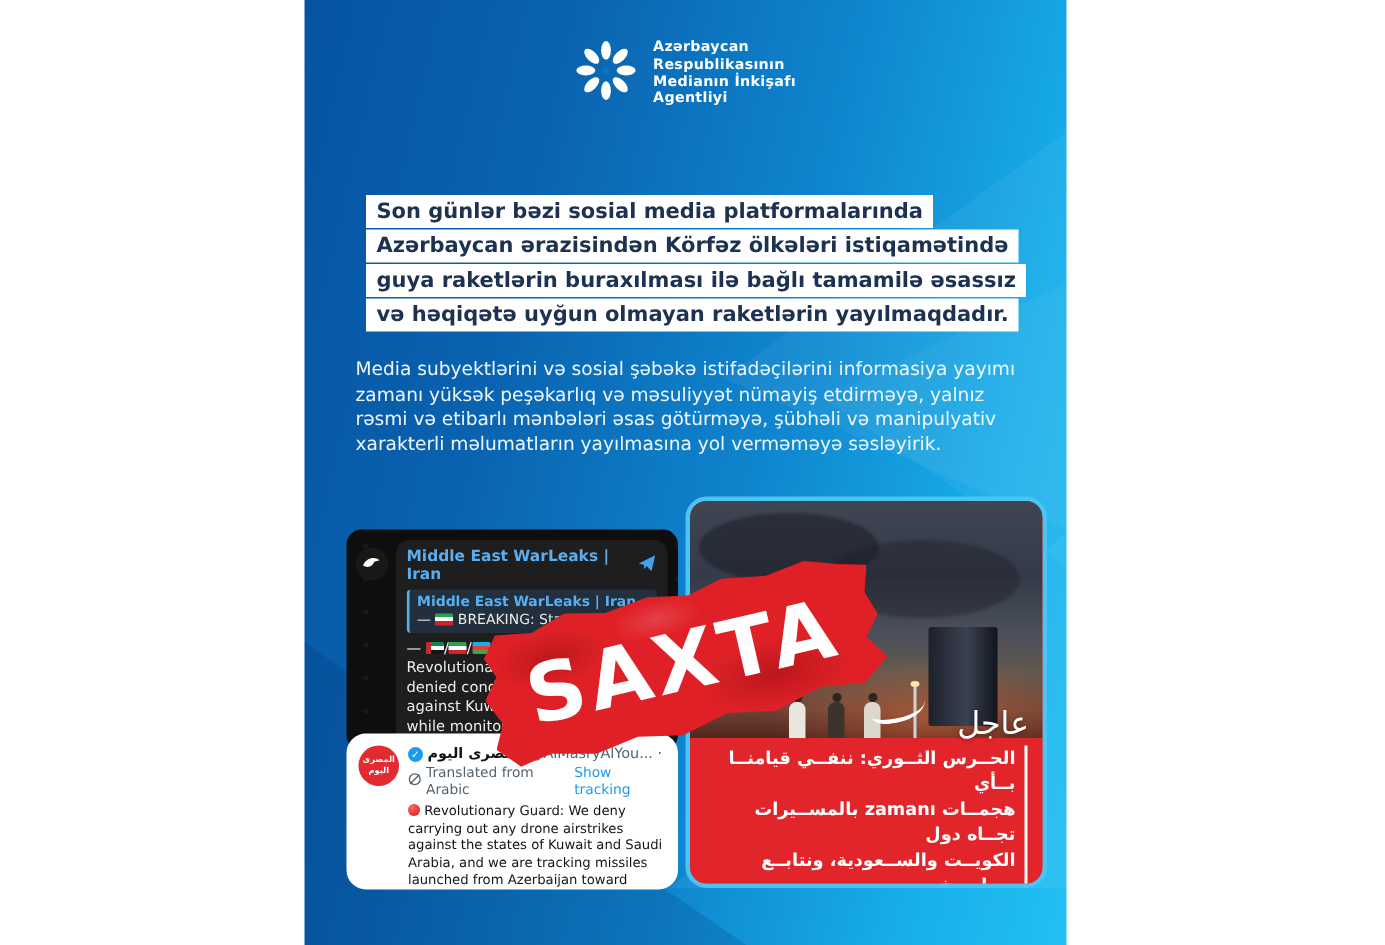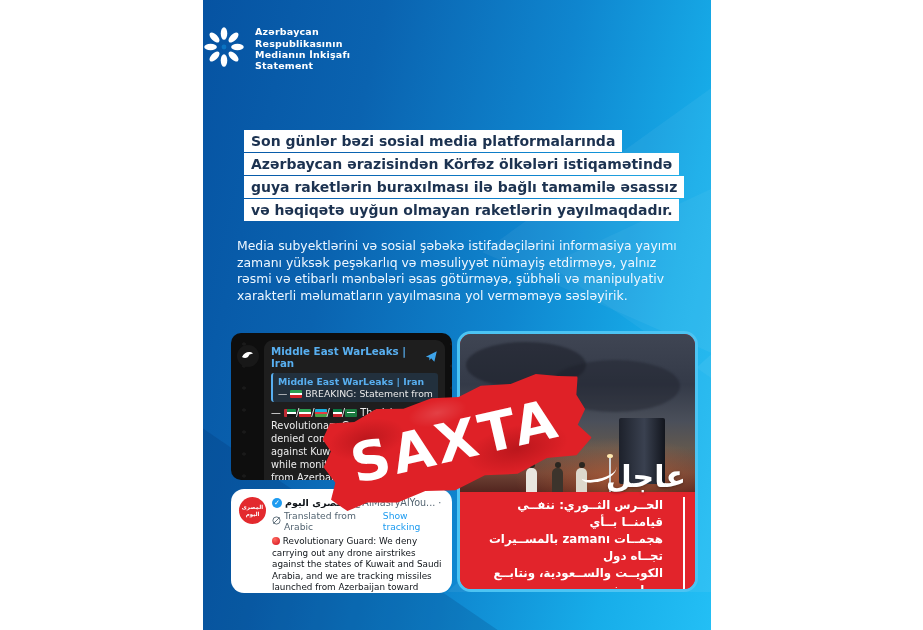--- a/index.html
+++ b/index.html
@@ -7,31 +7,31 @@
           font-family:"DejaVu Sans","Liberation Sans",sans-serif;}
   
   .panel{position:absolute;left:203px;top:0;width:508px;height:630px;overflow:hidden;
          background:linear-gradient(103deg,#0653a2 0%,#0a63b0 28%,#0f86cf 58%,#17ade9 82%,#23bff5 100%);}
   .facet{position:absolute;pointer-events:none;}
   .facet-a{left:55%;top:14%;width:45%;height:42%;clip-path:polygon(100% 0,100% 100%,0 62%);background:rgba(255,255,255,.05);}
   .facet-b{left:48%;top:48%;width:52%;height:46%;clip-path:polygon(0 100%,100% 18%,100% 100%);background:rgba(255,255,255,.06);}
   .facet-c{left:68%;top:30%;width:32%;height:30%;clip-path:polygon(0 40%,100% 0,100% 100%);background:rgba(255,255,255,.045);}
   .facet-d{left:0;bottom:0;width:58%;height:32%;clip-path:polygon(0 100%,100% 100%,0 0);background:rgba(3,34,90,.16);}
   
-  .logo-row{position:absolute;top:26px;left:0;width:100%;display:flex;align-items:center;gap:10px;}
+  .logo-row{position:absolute;top:26px;left:0;width:100%;display:flex;justify-content:center;align-items:center;gap:10px;}
   .agency-name{font-size:9.5px;line-height:1.2;color:#ffffff;font-weight:600;letter-spacing:.2px;}
   .title{position:absolute;top:80px;left:0;width:100%;text-align:center;font-size:41px;font-weight:700;
          color:#ffffff;letter-spacing:7px;}
   
   .statements{position:absolute;left:41px;top:130px;display:flex;flex-direction:column;align-items:flex-start;gap:1px;}
   .stline{background:#ffffff;color:#1c3250;font-weight:700;font-size:14px;padding:3px 7px;white-space:nowrap;}
   
   .appeal{position:absolute;left:34px;top:238px;width:452px;color:#eef7ff;font-size:12.4px;line-height:1.33;font-weight:500;}
   
-  .tg-card{position:absolute;left:28px;top:333px;width:221px;height:147px;border-radius:10px;background:#0e0e0e;overflow:hidden;z-index:2;text-decoration:underline;}
+  .tg-card{position:absolute;left:28px;top:353px;width:221px;height:147px;border-radius:10px;background:#0e0e0e;overflow:hidden;z-index:2;text-decoration:underline;}
   .tg-pattern{position:absolute;inset:0;background-image:radial-gradient(rgba(255,255,255,.05) 1.5px,transparent 2.2px);background-size:26px 22px;}
   .tg-avatar{position:absolute;left:6px;top:12px;width:22px;height:22px;border-radius:50%;background:#181818;
              display:flex;align-items:center;justify-content:center;}
   .tg-bubble{position:absolute;left:33px;top:7px;width:181px;background:#1e1e1e;border-radius:9px;padding:5px 7px 6px;box-sizing:border-box;}
   .tg-channel{color:#58aff0;font-weight:700;font-size:10.3px;display:flex;justify-content:space-between;align-items:center;}
   .tg-quote{margin-top:4px;background:#22303d;border-left:2.5px solid #58aff0;border-radius:3px;padding:3px 5px;}
   .tg-quote-title{color:#58aff0;font-weight:700;font-size:9.3px;}
   .tg-quote-text{color:#e9e9e9;font-size:9.3px;white-space:nowrap;overflow:hidden;margin-top:1px;}
   .tg-body{margin-top:5px;color:#ededed;font-size:9.8px;line-height:1.32;}
   .tg-line{display:block;}
@@ -68,27 +68,27 @@
   .cloud2{left:90px;top:26px;width:130px;height:52px;background:rgba(28,30,40,.4);}
   .building{position:absolute;right:30px;bottom:8px;width:46px;height:66px;border-radius:2px;
             background:linear-gradient(90deg,#1d212b,#3a4150 55%,#12151d);}
   .pole{position:absolute;right:84px;bottom:0;width:2px;height:34px;background:#cfd3d8;}
   .pole::before{content:"";position:absolute;left:-2px;top:-4px;width:6px;height:4px;border-radius:50%;background:#ffe9b0;}
   .person{position:absolute;bottom:0;width:11px;height:24px;border-radius:5px 5px 0 0;}
   .person::before{content:"";position:absolute;left:2.5px;top:-6px;width:6px;height:6px;border-radius:50%;background:#2a2620;}
   .p1{left:66px;background:#e9e6df;}
   .p2{left:92px;background:#3c342c;}
   .p3{left:116px;background:#ddd8cd;}
-  .breaking{position:absolute;right:9px;bottom:-2px;font-size:30px;font-weight:700;color:#ffffff;direction:rtl;
+  .breaking{position:absolute;right:9px;bottom:-2px;font-size:21px;font-weight:400;color:#ffffff;direction:rtl;
             text-shadow:0 1px 3px rgba(0,0,0,.35);}
   .swoosh{position:absolute;right:78px;bottom:10px;width:36px;height:16px;border-bottom:3px solid #ffffff;
           border-radius:0 0 70% 30%;transform:rotate(-6deg);}
   .redpanel{height:97px;background:#e2242b;padding:5px 10px 5px 12px;box-sizing:border-box;}
   .ar-lines{direction:rtl;text-align:right;color:#ffffff;font-weight:700;font-size:11.8px;line-height:1.45;
-            border-right:2px solid #ffffff;padding-right:20px;}
+            border-right:2px solid #ffffff;padding-right:6px;}
   
   .stamp{position:absolute;left:118px;top:392px;width:268px;height:98px;transform:rotate(-13deg);z-index:6;
          display:flex;align-items:center;justify-content:center;
          clip-path:polygon(2% 18%,6% 4%,15% 8%,24% 0%,34% 6%,45% 2%,55% 7%,64% 1%,75% 6%,85% 2%,93% 9%,100% 14%,98% 32%,100% 48%,96% 62%,100% 78%,93% 92%,82% 88%,70% 97%,58% 91%,46% 99%,35% 93%,24% 98%,13% 91%,5% 95%,0% 80%,3% 64%,0% 46%,4% 32%);
          background:radial-gradient(60px 30px at 18% 28%,rgba(110,0,6,.30),rgba(0,0,0,0) 65%),
                     radial-gradient(80px 36px at 72% 72%,rgba(110,0,6,.32),rgba(0,0,0,0) 65%),
                     radial-gradient(50px 22px at 46% 18%,rgba(255,255,255,.14),rgba(0,0,0,0) 60%),
                     #df2127;}
   .stamp-text{font-size:54px;font-weight:800;color:#ffffff;letter-spacing:3px;}
 </style>
@@ -115,21 +115,21 @@
             <ellipse cx="20" cy="7.2" rx="3.1" ry="6" transform="rotate(270 20 20)"></ellipse>
             <ellipse cx="20" cy="7.2" rx="3.1" ry="6" transform="rotate(315 20 20)"></ellipse>
             <circle cx="20" cy="20" r="2.3" fill="#0b74c2"></circle>
           </g>
         </svg>
       </span>
       <div class="agency-name">
         <div>Azərbaycan</div>
         <div>Respublikasının</div>
         <div>Medianın İnkişafı</div>
-        <div>Statement</div>
+        <div>Agentliyi</div>
       </div>
     </div>
 
 
     <div class="statements">
       <span class="stline">Son günlər bəzi sosial media platformalarında</span>
       <span class="stline">Azərbaycan ərazisindən Körfəz ölkələri istiqamətində</span>
       <span class="stline">guya raketlərin buraxılması ilə bağlı tamamilə əsassız</span>
       <span class="stline">və həqiqətə uyğun olmayan raketlərin yayılmaqdadır.</span>
     </div>

